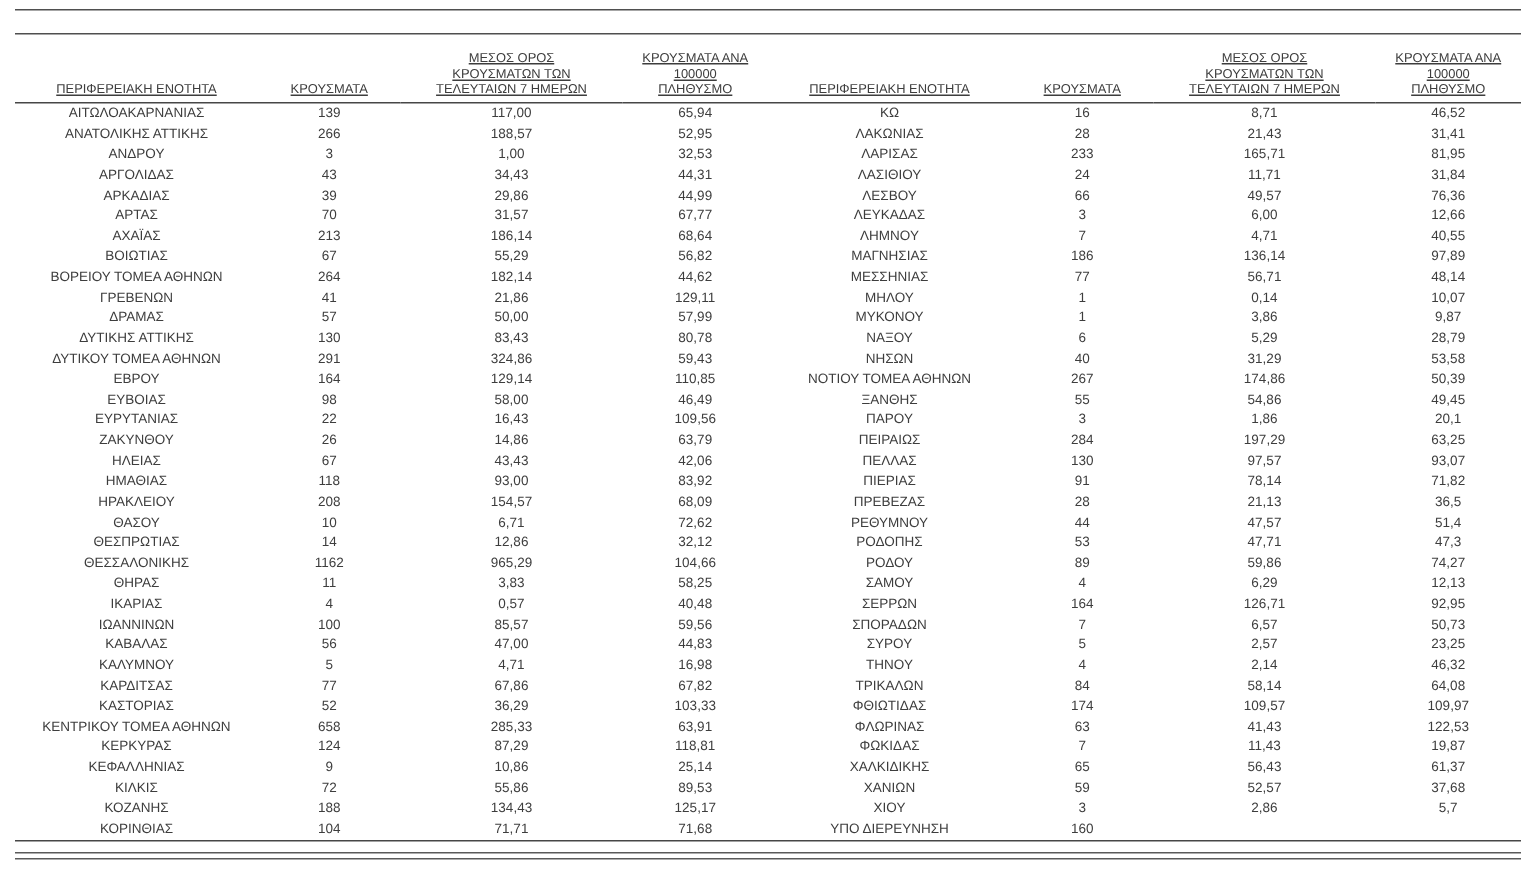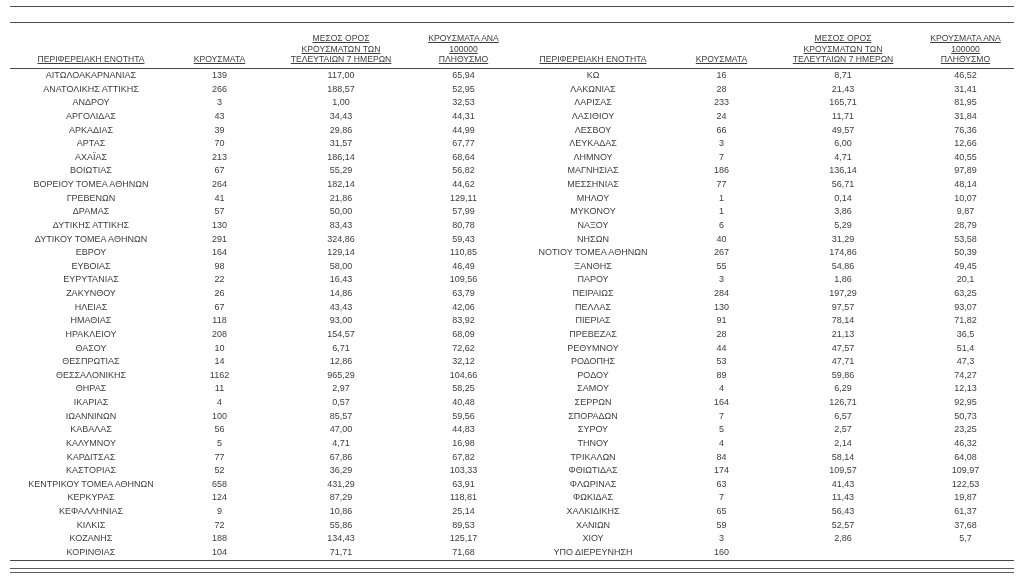--- a/index.html
+++ b/index.html
@@ -223,21 +223,21 @@
       <div class="cell">ΘΕΣΣΑΛΟΝΙΚΗΣ</div>
       <div class="cell">1162</div>
       <div class="cell">965,29</div>
       <div class="cell">104,66</div>
       <div class="cell">ΡΟΔΟΥ</div>
       <div class="cell">89</div>
       <div class="cell">59,86</div>
       <div class="cell">74,27</div>
       <div class="cell">ΘΗΡΑΣ</div>
       <div class="cell">11</div>
-      <div class="cell">2,97</div>
+      <div class="cell">3,83</div>
       <div class="cell">58,25</div>
       <div class="cell">ΣΑΜΟΥ</div>
       <div class="cell">4</div>
       <div class="cell">6,29</div>
       <div class="cell">12,13</div>
       <div class="cell">ΙΚΑΡΙΑΣ</div>
       <div class="cell">4</div>
       <div class="cell">0,57</div>
       <div class="cell">40,48</div>
       <div class="cell">ΣΕΡΡΩΝ</div>
@@ -279,21 +279,21 @@
       <div class="cell">ΚΑΣΤΟΡΙΑΣ</div>
       <div class="cell">52</div>
       <div class="cell">36,29</div>
       <div class="cell">103,33</div>
       <div class="cell">ΦΘΙΩΤΙΔΑΣ</div>
       <div class="cell">174</div>
       <div class="cell">109,57</div>
       <div class="cell">109,97</div>
       <div class="cell">ΚΕΝΤΡΙΚΟΥ ΤΟΜΕΑ ΑΘΗΝΩΝ</div>
       <div class="cell">658</div>
-      <div class="cell">431,29</div>
+      <div class="cell">285,33</div>
       <div class="cell">63,91</div>
       <div class="cell">ΦΛΩΡΙΝΑΣ</div>
       <div class="cell">63</div>
       <div class="cell">41,43</div>
       <div class="cell">122,53</div>
       <div class="cell">ΚΕΡΚΥΡΑΣ</div>
       <div class="cell">124</div>
       <div class="cell">87,29</div>
       <div class="cell">118,81</div>
       <div class="cell">ΦΩΚΙΔΑΣ</div>

